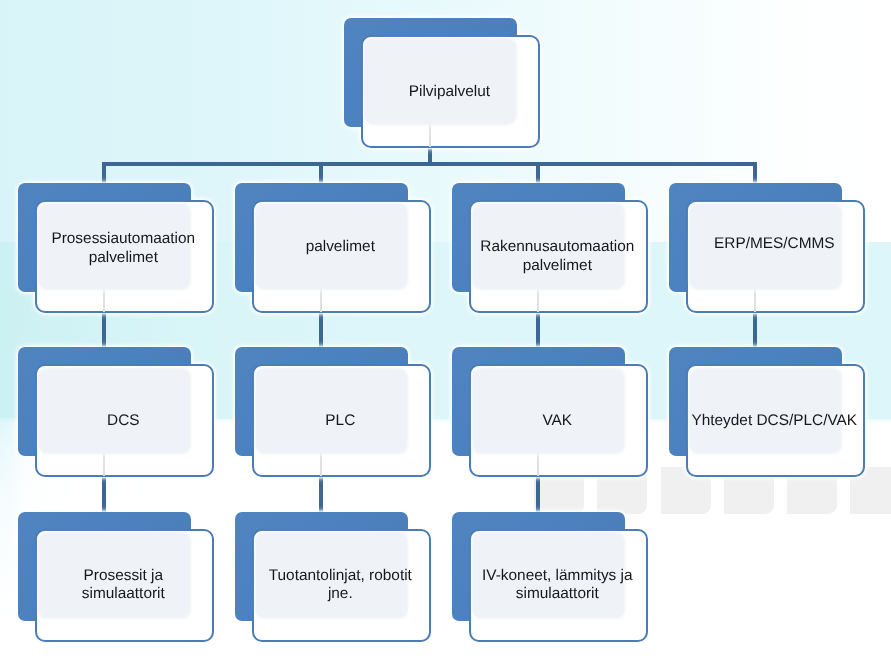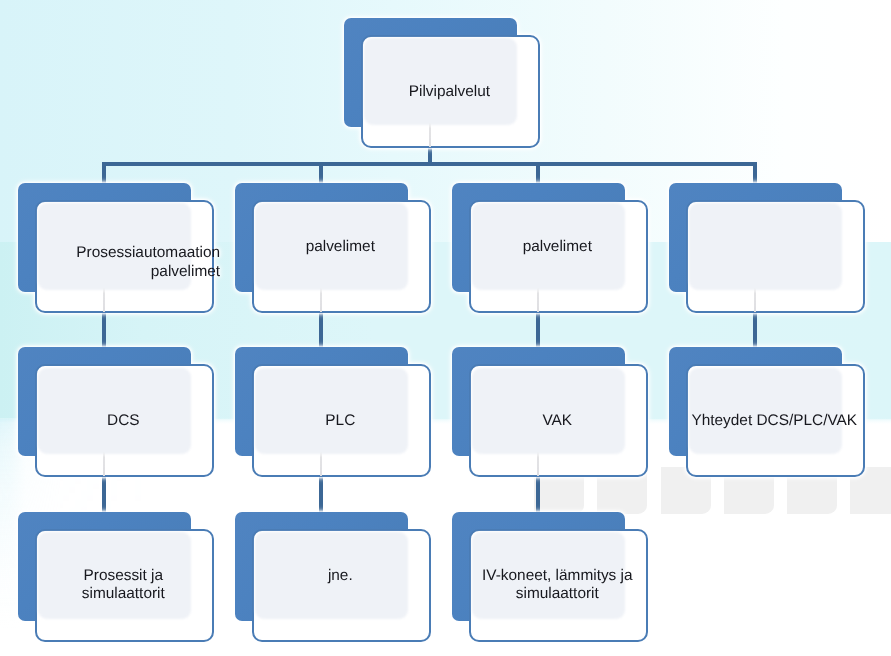--- a/index.html
+++ b/index.html
@@ -79,42 +79,42 @@
         <div class="shadowbox" style="left: 343.6px; top: 18.1px; width: 173px; height: 109px;"></div>
         <div class="card" style="left: 360.6px; top: 35.1px; width: 179px; height: 113px;">
           <div class="inner" style="left: 1.5px; top: 1.3px; width: 152.5px; height: 86.8px;"></div>
           <div class="label" style="left: -10px; width: 193.6px; top: 44.8px; line-height: 19.2px;"><div>Pilvipalvelut</div></div>
         </div>
       </div>
       <div class="node">
         <div class="shadowbox" style="left: 17.5px; top: 182.7px; width: 173px; height: 109px;"></div>
         <div class="card" style="left: 34.5px; top: 199.7px; width: 179px; height: 113px;">
           <div class="inner" style="left: 1.5px; top: 1.3px; width: 152.5px; height: 86.8px;"></div>
-          <div class="label" style="left: -10px; width: 193.6px; top: 41px; line-height: 19.2px; text-align: right;"><div>Prosessiautomaation</div><div>palvelimet</div></div>
+          <div class="label" style="left: -10px; width: 193.6px; top: 27px; line-height: 19.2px;"><div>Prosessiautomaation</div><div>palvelimet</div></div>
         </div>
       </div>
       <div class="node">
         <div class="shadowbox" style="left: 234.5px; top: 182.7px; width: 173px; height: 109px;"></div>
         <div class="card" style="left: 251.5px; top: 199.7px; width: 179px; height: 113px;">
           <div class="inner" style="left: 1.5px; top: 1.3px; width: 152.5px; height: 86.8px;"></div>
           <div class="label" style="left: -10px; width: 193.6px; top: 35.2px; line-height: 19.2px;"><div>palvelimet</div></div>
         </div>
       </div>
       <div class="node">
         <div class="shadowbox" style="left: 451.5px; top: 182.7px; width: 173px; height: 109px;"></div>
         <div class="card" style="left: 468.5px; top: 199.7px; width: 179px; height: 113px;">
           <div class="inner" style="left: 1.5px; top: 1.3px; width: 152.5px; height: 86.8px;"></div>
-          <div class="label" style="left: -10px; width: 193.6px; top: 35.2px; line-height: 19.2px;"><div>palvelimet</div></div>
+          <div class="label" style="left: -10px; width: 193.6px; top: 35.2px; line-height: 19.2px;"><div>Rakennusautomaation</div><div>palvelimet</div></div>
         </div>
       </div>
       <div class="node">
         <div class="shadowbox" style="left: 668.5px; top: 182.7px; width: 173px; height: 109px;"></div>
         <div class="card" style="left: 685.5px; top: 199.7px; width: 179px; height: 113px;">
           <div class="inner" style="left: 1.5px; top: 1.3px; width: 152.5px; height: 86.8px;"></div>
-          <div class="label" style="left: -10px; width: 193.6px; top: 30.1px; line-height: 24.3px;"></div>
+          <div class="label" style="left: -10px; width: 193.6px; top: 30.1px; line-height: 24.3px;"><div>ERP/MES/CMMS</div></div>
         </div>
       </div>
       <div class="node">
         <div class="shadowbox" style="left: 17.5px; top: 347.3px; width: 173px; height: 109px;"></div>
         <div class="card" style="left: 34.5px; top: 364.3px; width: 179px; height: 113px;">
           <div class="inner" style="left: 1.5px; top: 1.3px; width: 152.5px; height: 86.8px;"></div>
           <div class="label" style="left: -10px; width: 193.6px; top: 44.8px; line-height: 19.2px;"><div>DCS</div></div>
         </div>
       </div>
       <div class="node">
@@ -142,21 +142,21 @@
         <div class="shadowbox" style="left: 17.5px; top: 511.8px; width: 173px; height: 109px;"></div>
         <div class="card" style="left: 34.5px; top: 528.8px; width: 179px; height: 113px;">
           <div class="inner" style="left: 1.5px; top: 1.3px; width: 152.5px; height: 86.8px;"></div>
           <div class="label" style="left: -10px; width: 193.6px; top: 35.8px; line-height: 18.6px;"><div>Prosessit ja</div><div>simulaattorit</div></div>
         </div>
       </div>
       <div class="node">
         <div class="shadowbox" style="left: 234.5px; top: 511.8px; width: 173px; height: 109px;"></div>
         <div class="card" style="left: 251.5px; top: 528.8px; width: 179px; height: 113px;">
           <div class="inner" style="left: 1.5px; top: 1.3px; width: 152.5px; height: 86.8px;"></div>
-          <div class="label" style="left: -10px; width: 193.6px; top: 35.8px; line-height: 18.6px;"><div>jne.</div></div>
+          <div class="label" style="left: -10px; width: 193.6px; top: 35.8px; line-height: 18.6px;"><div>Tuotantolinjat, robotit</div><div>jne.</div></div>
         </div>
       </div>
       <div class="node">
         <div class="shadowbox" style="left: 451.5px; top: 511.8px; width: 173px; height: 109px;"></div>
         <div class="card" style="left: 468.5px; top: 528.8px; width: 179px; height: 113px;">
           <div class="inner" style="left: 1.5px; top: 1.3px; width: 152.5px; height: 86.8px;"></div>
           <div class="label" style="left: -10px; width: 193.6px; top: 35.8px; line-height: 18.6px;"><div>IV-koneet, lämmitys ja</div><div>simulaattorit</div></div>
         </div>
       </div>
     </div>

